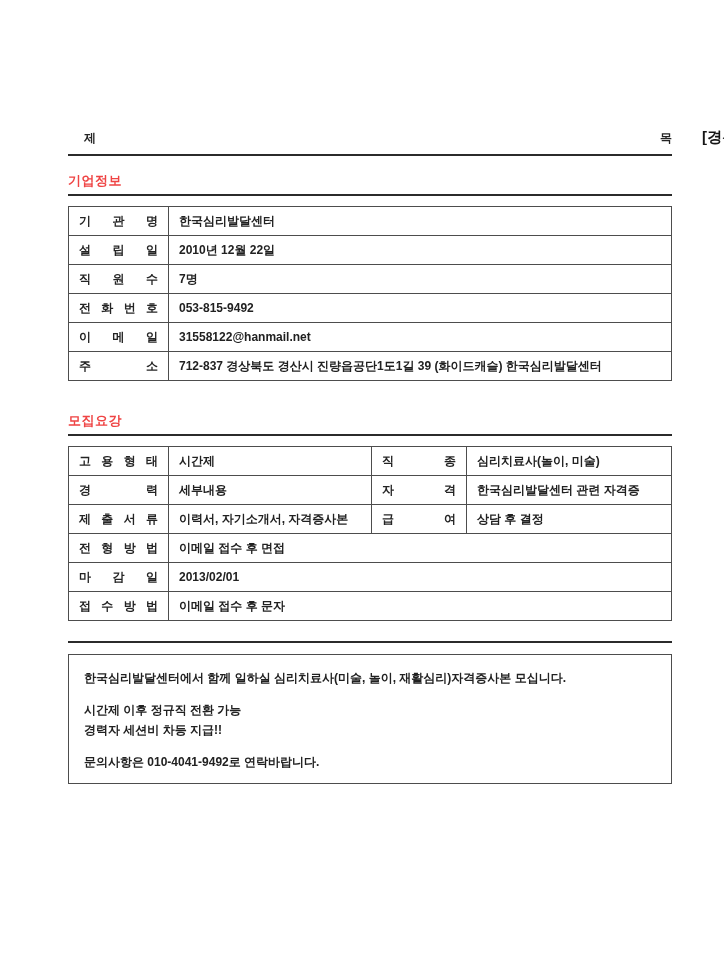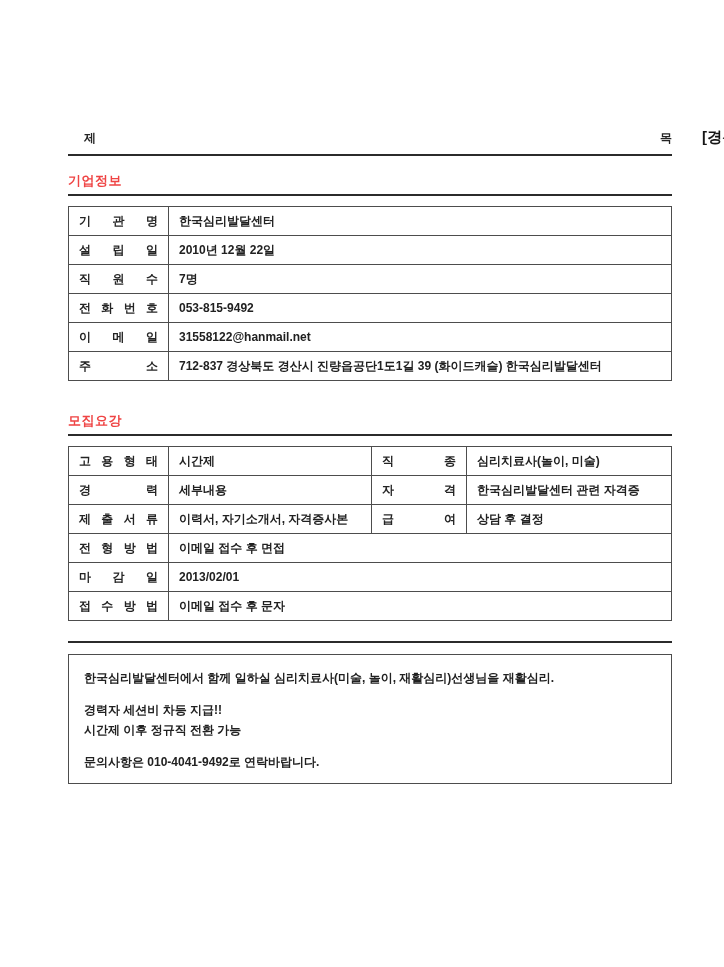--- a/index.html
+++ b/index.html
@@ -283,22 +283,22 @@
             </td>
           <td colspan="3">이메일 접수 후 문자</td>
         </tr>
       </tbody>
     </table>
   </div>
 
   <div class="section sec-details">
     <div class="rule"></div>
     <div class="details-box">
-      <div class="detail-line">한국심리발달센터에서 함께 일하실 심리치료사(미술, 놀이, 재활심리)선생님을 재활심리.</div>
+      <div class="detail-line">한국심리발달센터에서 함께 일하실 심리치료사(미술, 놀이, 재활심리)자격증사본 모십니다.</div>
       <div class="detail-line blank"></div>
+      <div class="detail-line">시간제 이후 정규직 전환 가능</div>
       <div class="detail-line">경력자 세션비 차등 지급!!</div>
-      <div class="detail-line">시간제 이후 정규직 전환 가능</div>
       <div class="detail-line blank"></div>
       <div class="detail-line">문의사항은 010-4041-9492로 연락바랍니다.</div>
     </div>
   </div>
 
 </div>
 
 </body></html>

